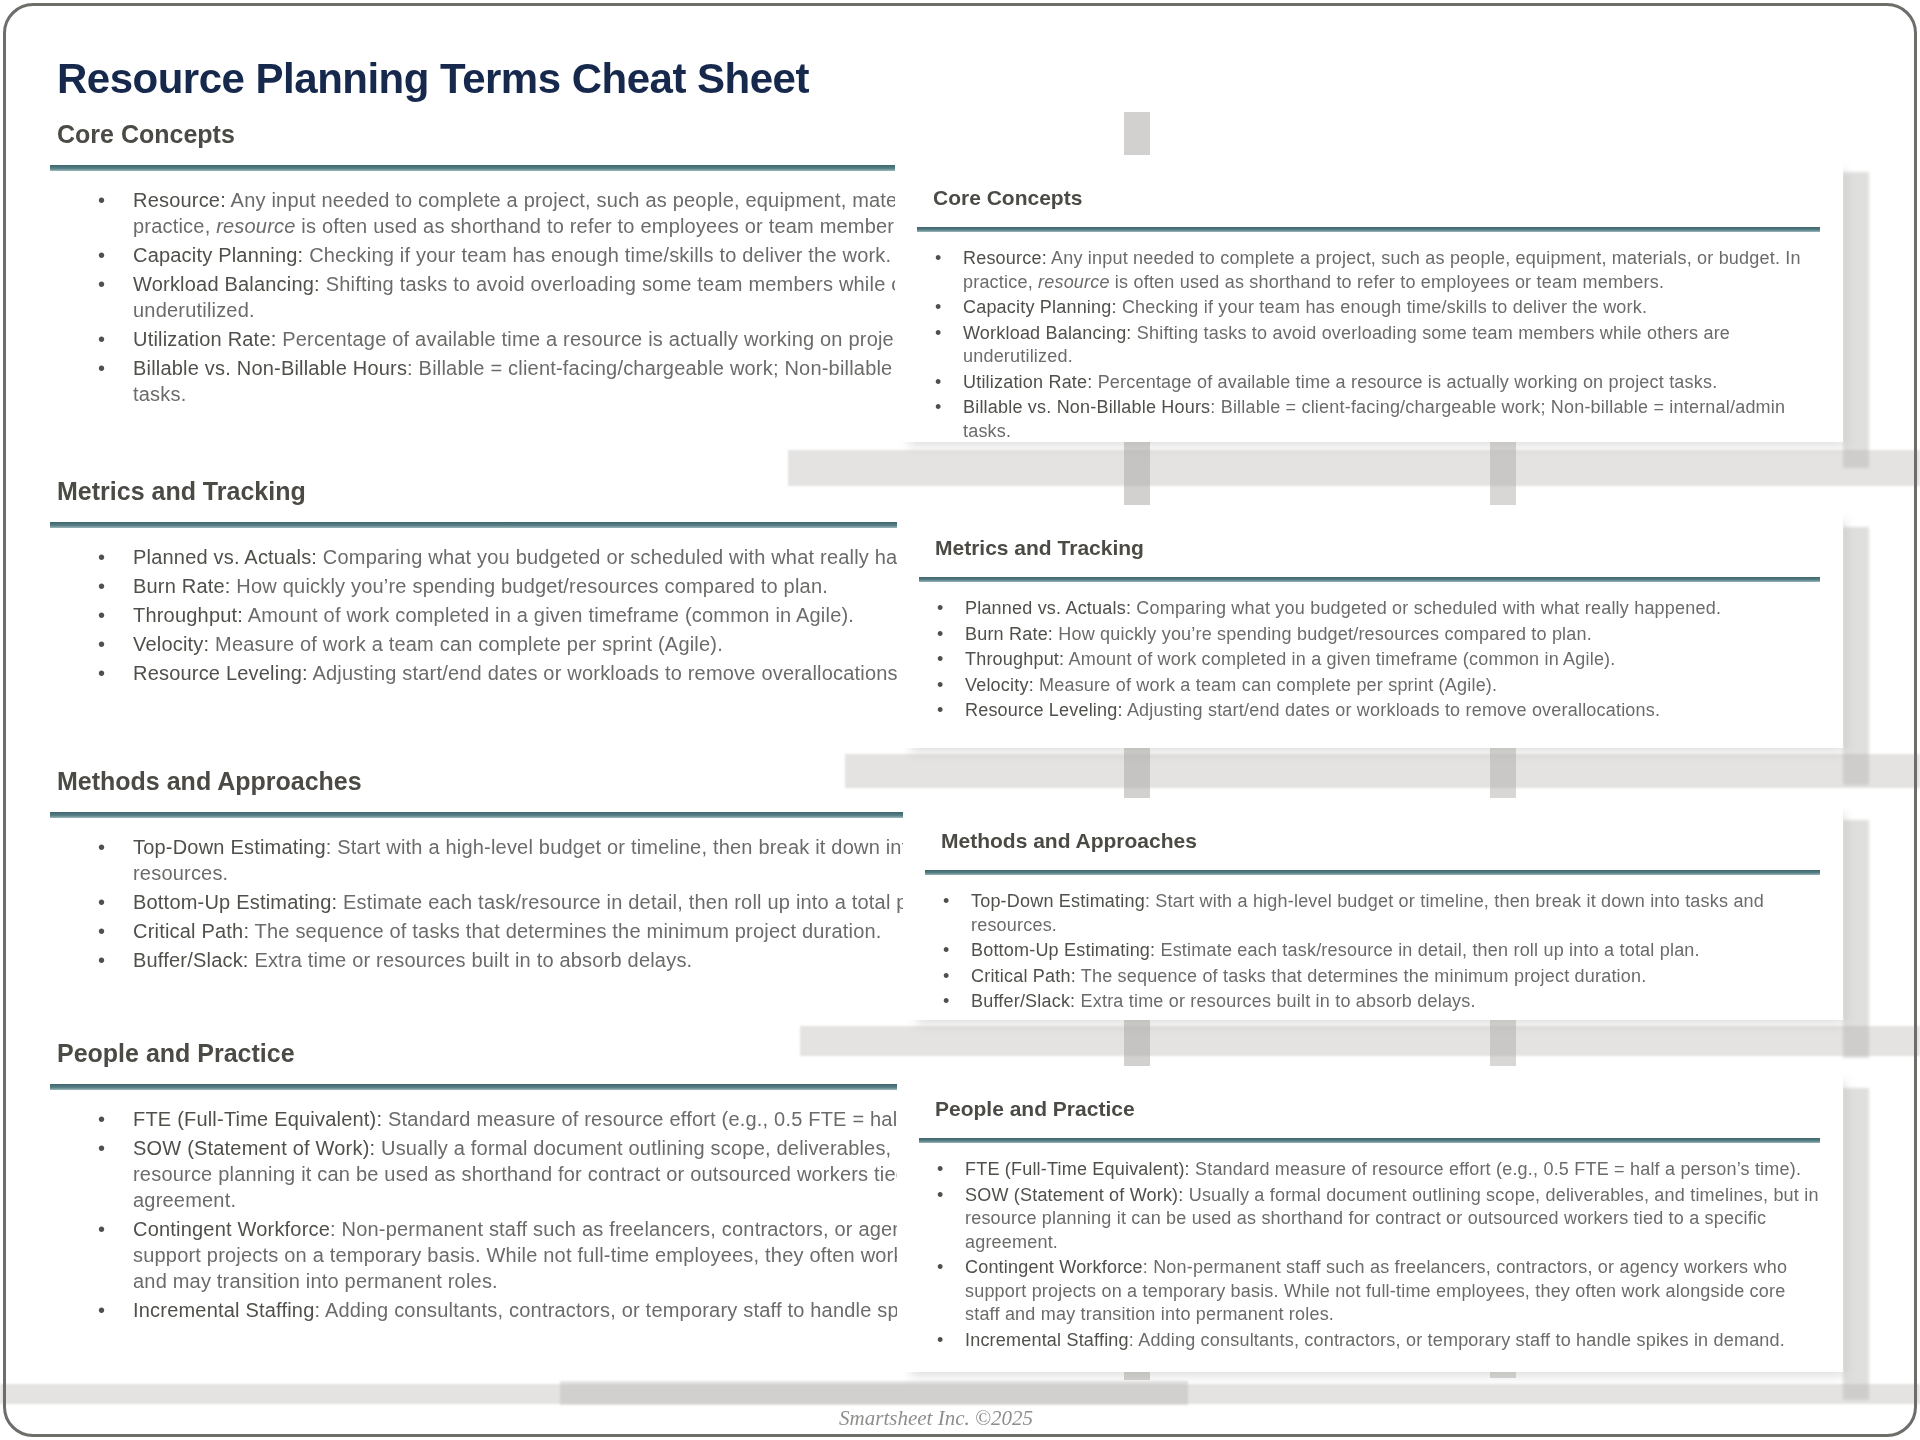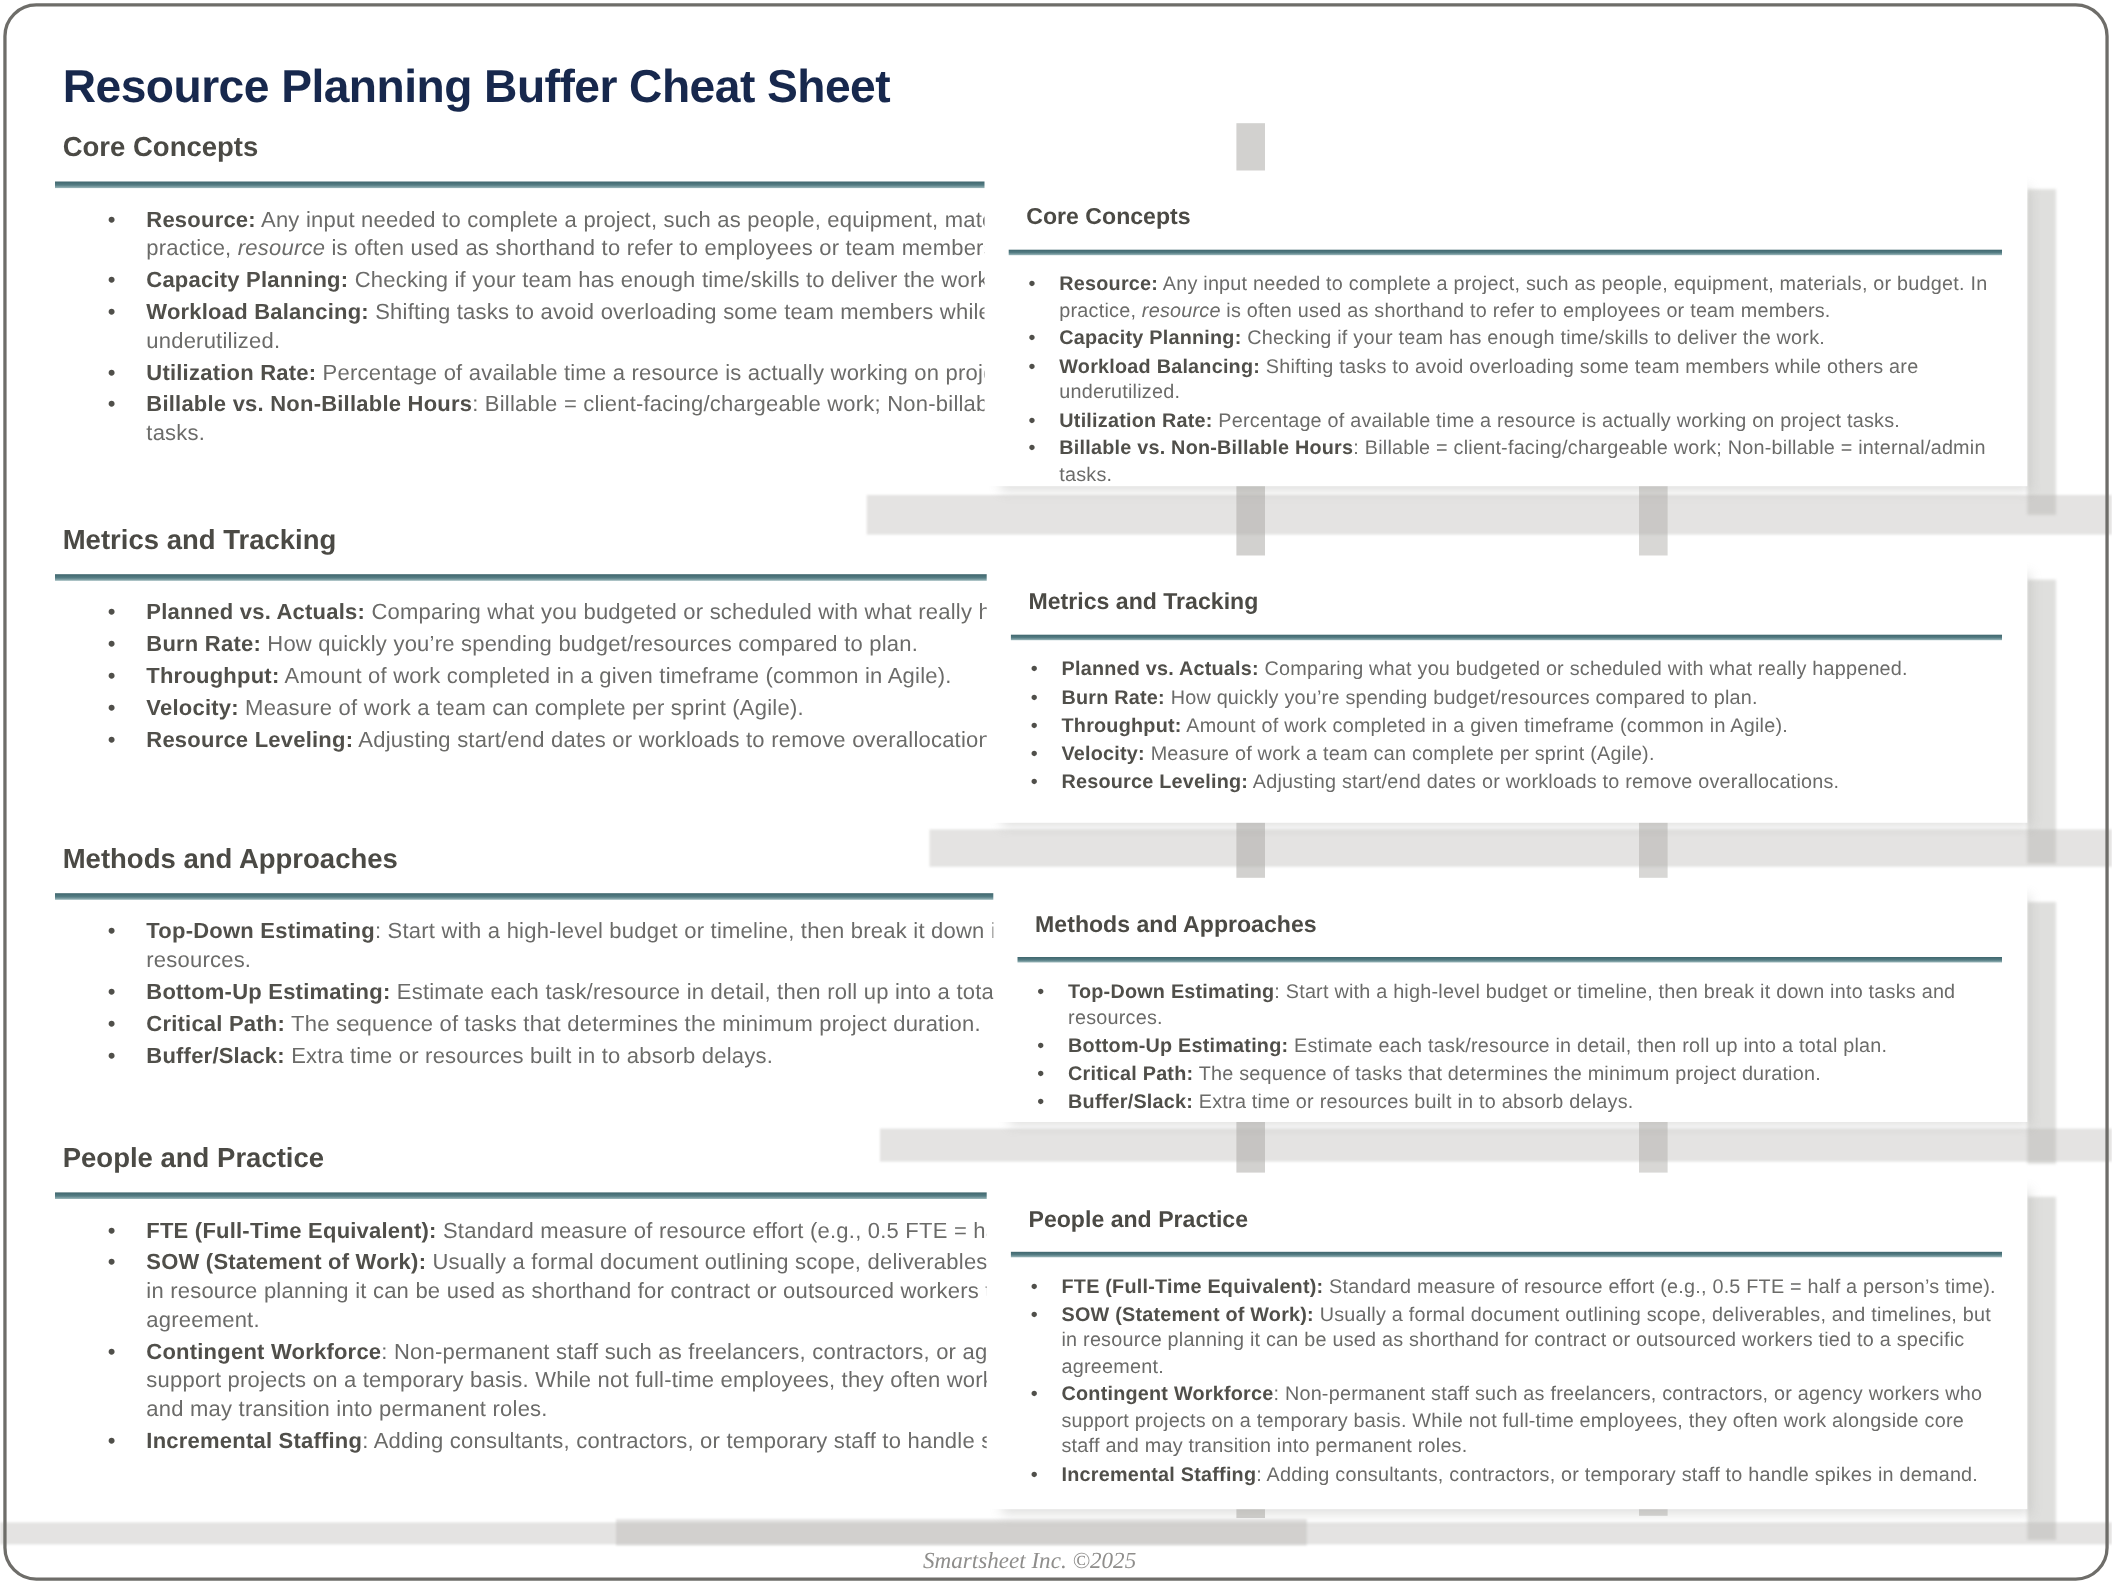--- a/index.html
+++ b/index.html
@@ -27,21 +27,21 @@
              font-weight:bold;color:var(--navy);letter-spacing:-0.5px;}
   .footer{position:absolute;left:0;top:1406px;width:1872px;z-index:4;text-align:center;
           font-style:italic;font-size:21px;color:var(--footer);font-family:Liberation Serif, serif;}
 
   
   .sec-title{font-weight:bold;color:var(--heading);margin:16px;}
   .rule{background:linear-gradient(180deg,var(--accent-top) 0%,var(--accent) 55%,var(--accent-low) 100%);}
   .bullets{margin:0;padding:0;list-style:none;}
   .bi{position:relative;color:var(--body);}
   .bi::before{content:"\2022";position:absolute;top:0;color:var(--term);}
-  .term{font-weight:bold;color:var(--term);}
+  .term{font-weight:normal;color:var(--term);}
   .desc em{font-style:italic;text-align:center;}
 
   
   #left-doc{position:absolute;left:50px;top:0;width:1040px;z-index:2;}
   .lsec{position:absolute;left:0;width:100%;}
   .lsec-0{top:103px}.lsec-1{top:460px}.lsec-2{top:750px}.lsec-3{top:1022px}
   #left-doc .sec-title{font-size:25px;line-height:30px;margin-left:7px;}
   #left-doc .rule{height:6px;margin-top:6px;width:100%;}
   #left-doc .bullets{margin-top:16px;}
   #left-doc .bi{padding-left:83px;font-size:20px;line-height:26px;margin-bottom:3px;letter-spacing:0.2px;}
@@ -71,21 +71,21 @@
   <div class="art rshadow" style="left:1843px;top:172px;width:26px;height:296px"></div>
   <div class="art rshadow" style="left:1843px;top:527px;width:26px;height:258px"></div>
   <div class="art rshadow" style="left:1843px;top:820px;width:26px;height:238px"></div>
   <div class="art rshadow" style="left:1843px;top:1088px;width:26px;height:312px"></div>
   <div class="art band" style="left:788px;top:450px;width:1132px;height:36px"></div>
   <div class="art band" style="left:845px;top:754px;width:1075px;height:34px"></div>
   <div class="art band" style="left:800px;top:1026px;width:1120px;height:30px"></div>
   <div class="art band" style="left:0;top:1384px;width:1920px;height:20px"></div>
   <div class="art band" style="left:560px;top:1381px;width:628px;height:24px"></div>
 
-  <h1 class="doc-title">Resource Planning Buffer Cheat Sheet</h1>
+  <h1 class="doc-title">Resource Planning Terms Cheat Sheet</h1>
 
   <div id="left-doc">
       <div class="lsec lsec-0">
         <h2 class="sec-title">Core Concepts</h2>
         <div class="rule"></div>
         <div class="bullets">
           <div class="bi"><span class="term">Resource:</span><span class="desc"> Any input needed to complete a project, such as people, equipment, materials, or budget. In practice, <em>resource</em> is often used as shorthand to refer to employees or team members.</span></div>
           <div class="bi"><span class="term">Capacity Planning:</span><span class="desc"> Checking if your team has enough time/skills to deliver the work.</span></div>
           <div class="bi"><span class="term">Workload Balancing:</span><span class="desc"> Shifting tasks to avoid overloading some team members while others are underutilized.</span></div>
           <div class="bi"><span class="term">Utilization Rate:</span><span class="desc"> Percentage of available time a resource is actually working on project tasks.</span></div>

